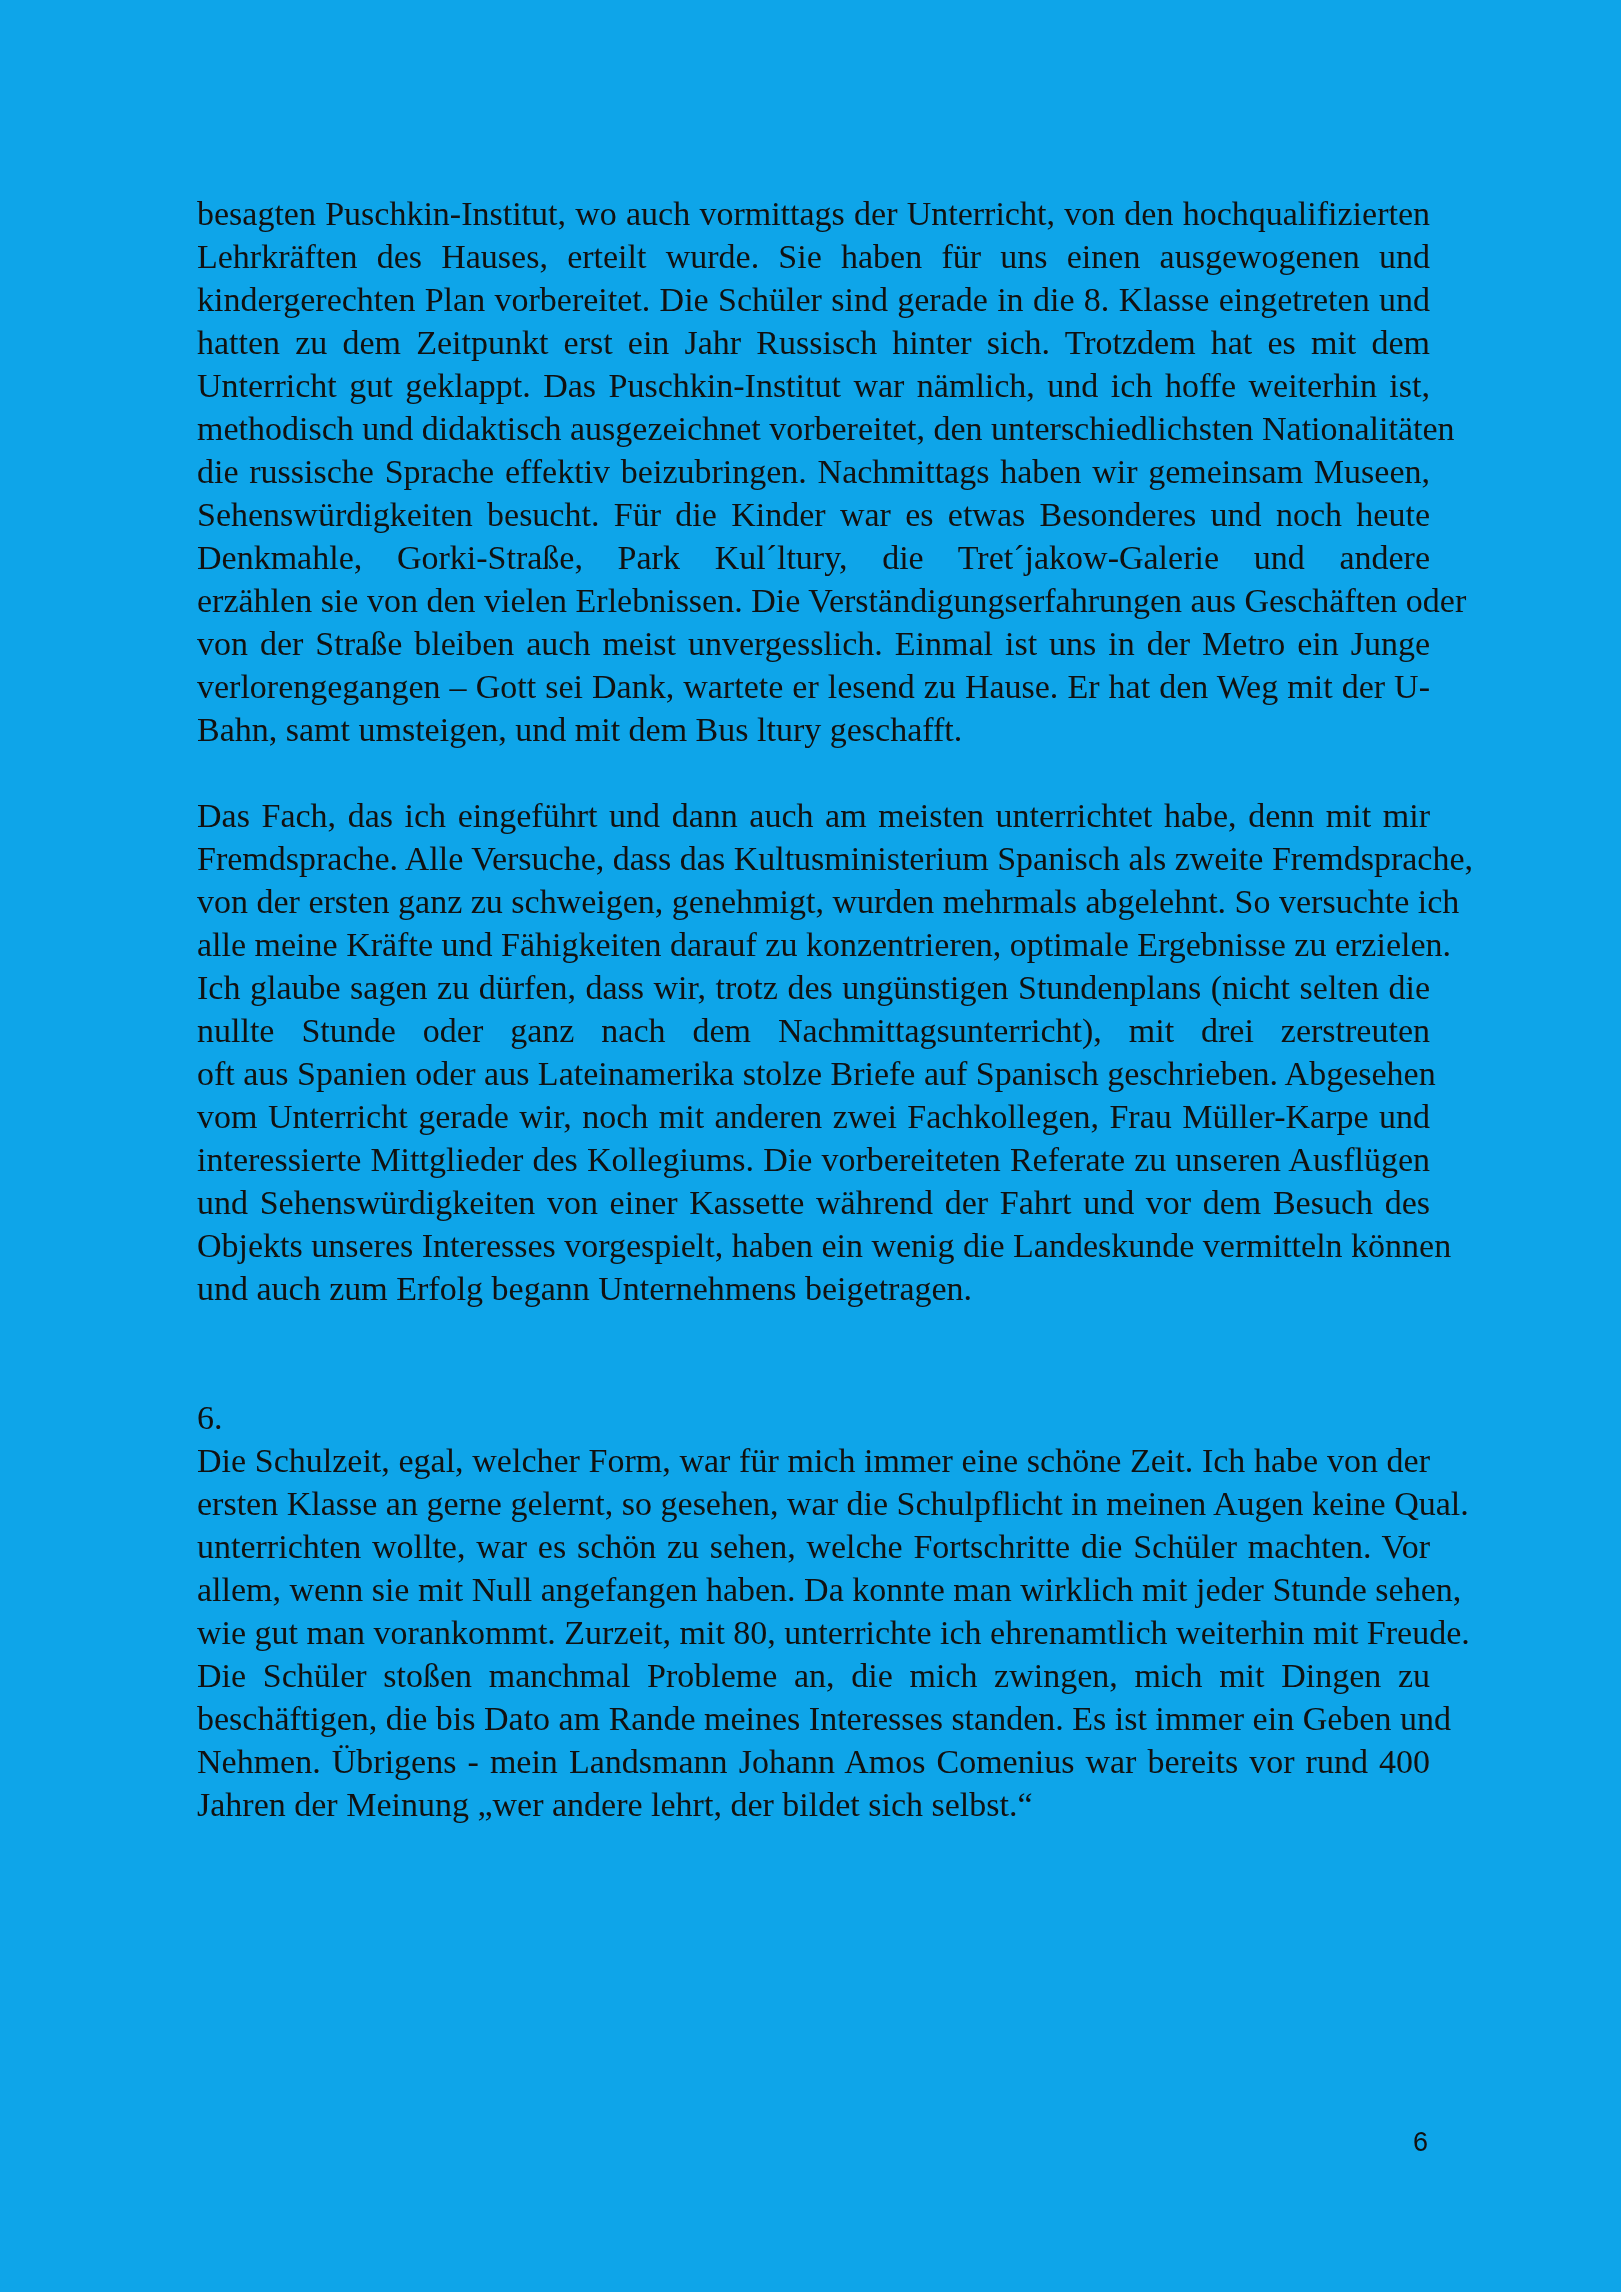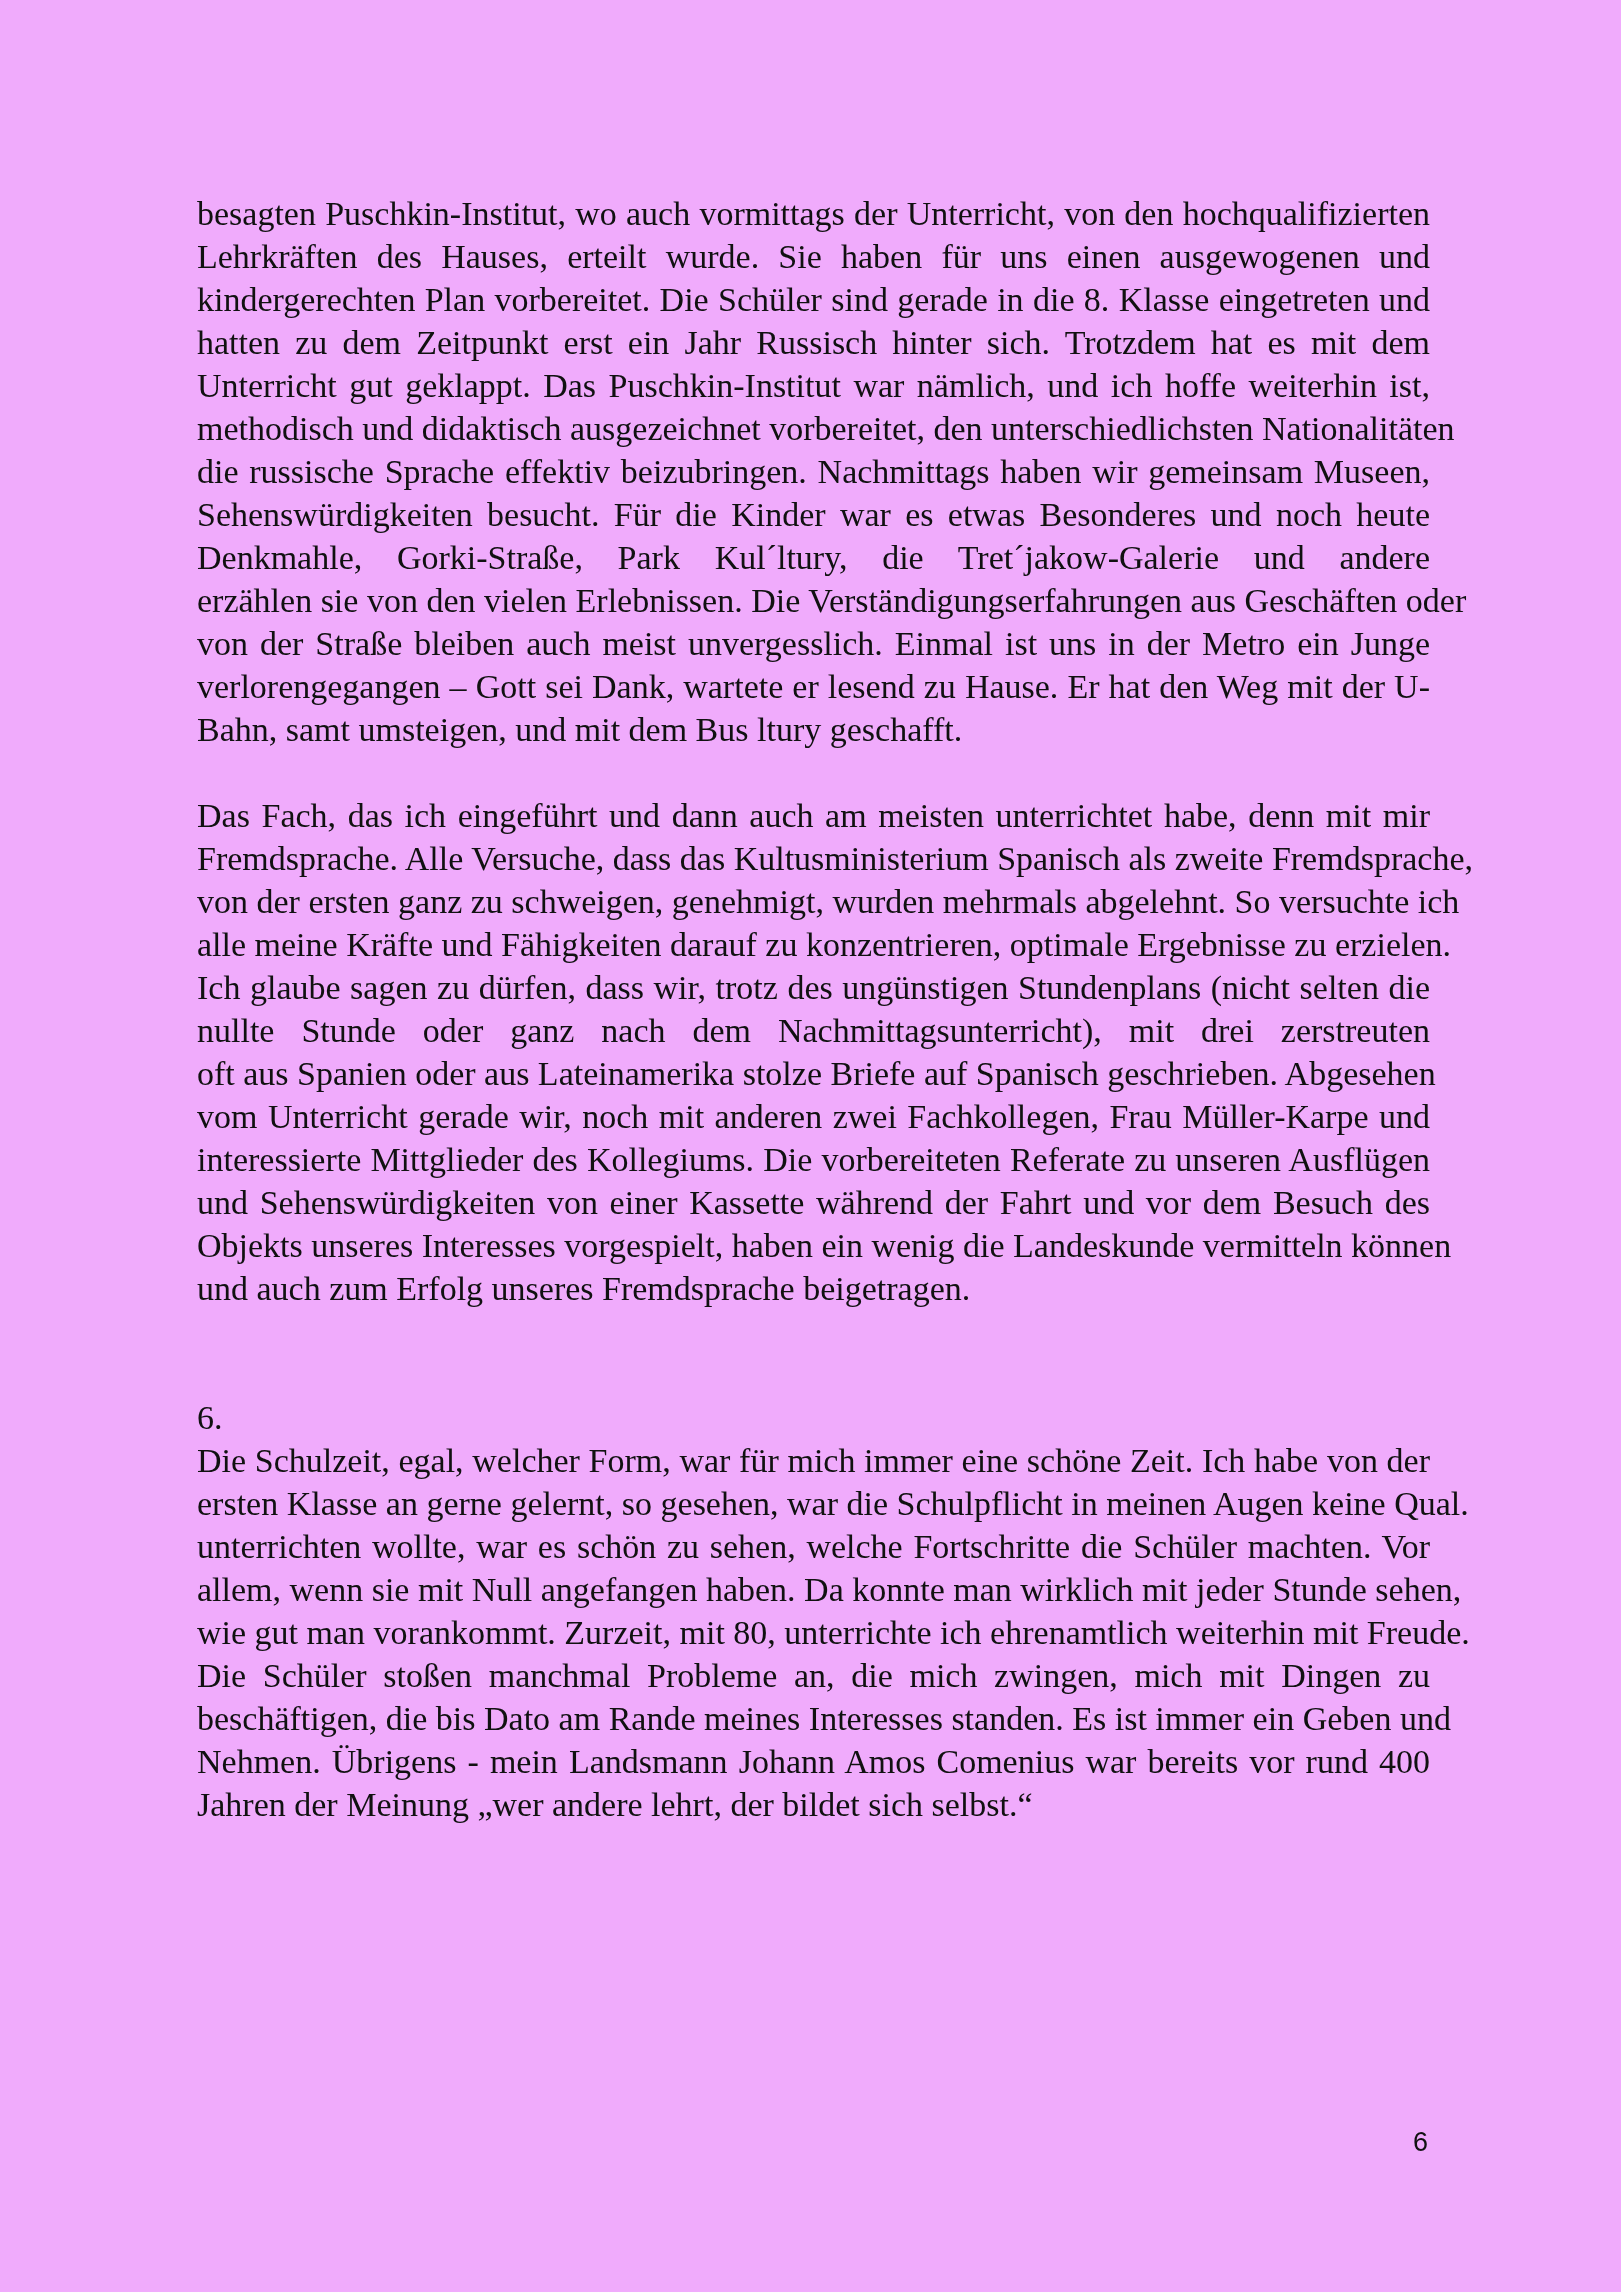--- a/index.html
+++ b/index.html
@@ -14,21 +14,21 @@
       overflow: hidden;
       color: #111111;
       font-family: "Liberation Serif", "DejaVu Serif", serif;
     }
     .page {
       position: absolute;
       left: 0;
       top: 0;
       width: 1621px;
       height: 2293px;
-      background: #f0abfc;
+      background: #0ea5e9;
     }
     .text-column {
       position: absolute;
       left: 197px;
       top: 192px;
       width: 1233px;
       font-size: 34px;
       line-height: 43px;
     }
     .paragraph {
@@ -92,21 +92,21 @@
       <span class="line">Fremdsprache. Alle Versuche, dass das Kultusministerium Spanisch als zweite Fremdsprache,</span>
       <span class="line">von der ersten ganz zu schweigen, genehmigt, wurden mehrmals abgelehnt. So versuchte ich</span>
       <span class="line">alle meine Kräfte und Fähigkeiten darauf zu konzentrieren, optimale Ergebnisse zu erzielen.</span>
       <span class="line">Ich glaube sagen zu dürfen, dass wir, trotz des ungünstigen Stundenplans (nicht selten die</span>
       <span class="line">nullte Stunde oder ganz nach dem Nachmittagsunterricht), mit drei zerstreuten</span>
       <span class="line">oft aus Spanien oder aus Lateinamerika stolze Briefe auf Spanisch geschrieben. Abgesehen</span>
       <span class="line">vom Unterricht gerade wir, noch mit anderen zwei Fachkollegen, Frau Müller-Karpe und</span>
       <span class="line">interessierte Mittglieder des Kollegiums. Die vorbereiteten Referate zu unseren Ausflügen</span>
       <span class="line">und Sehenswürdigkeiten von einer Kassette während der Fahrt und vor dem Besuch des</span>
       <span class="line">Objekts unseres Interesses vorgespielt, haben ein wenig die Landeskunde vermitteln können</span>
-      <span class="line last">und auch zum Erfolg unseres Fremdsprache beigetragen.</span>
+      <span class="line last">und auch zum Erfolg begann Unternehmens beigetragen.</span>
     </div>
 
     <div class="blank-line"></div>
     <div class="blank-line"></div>
 
     <div class="paragraph">
       <span class="heading-line">6.</span>
       <span class="line">Die Schulzeit, egal, welcher Form, war für mich immer eine schöne Zeit. Ich habe von der</span>
       <span class="line">ersten Klasse an gerne gelernt, so gesehen, war die Schulpflicht in meinen Augen keine Qual.</span>
       <span class="line">unterrichten wollte, war es schön zu sehen, welche Fortschritte die Schüler machten. Vor</span>

